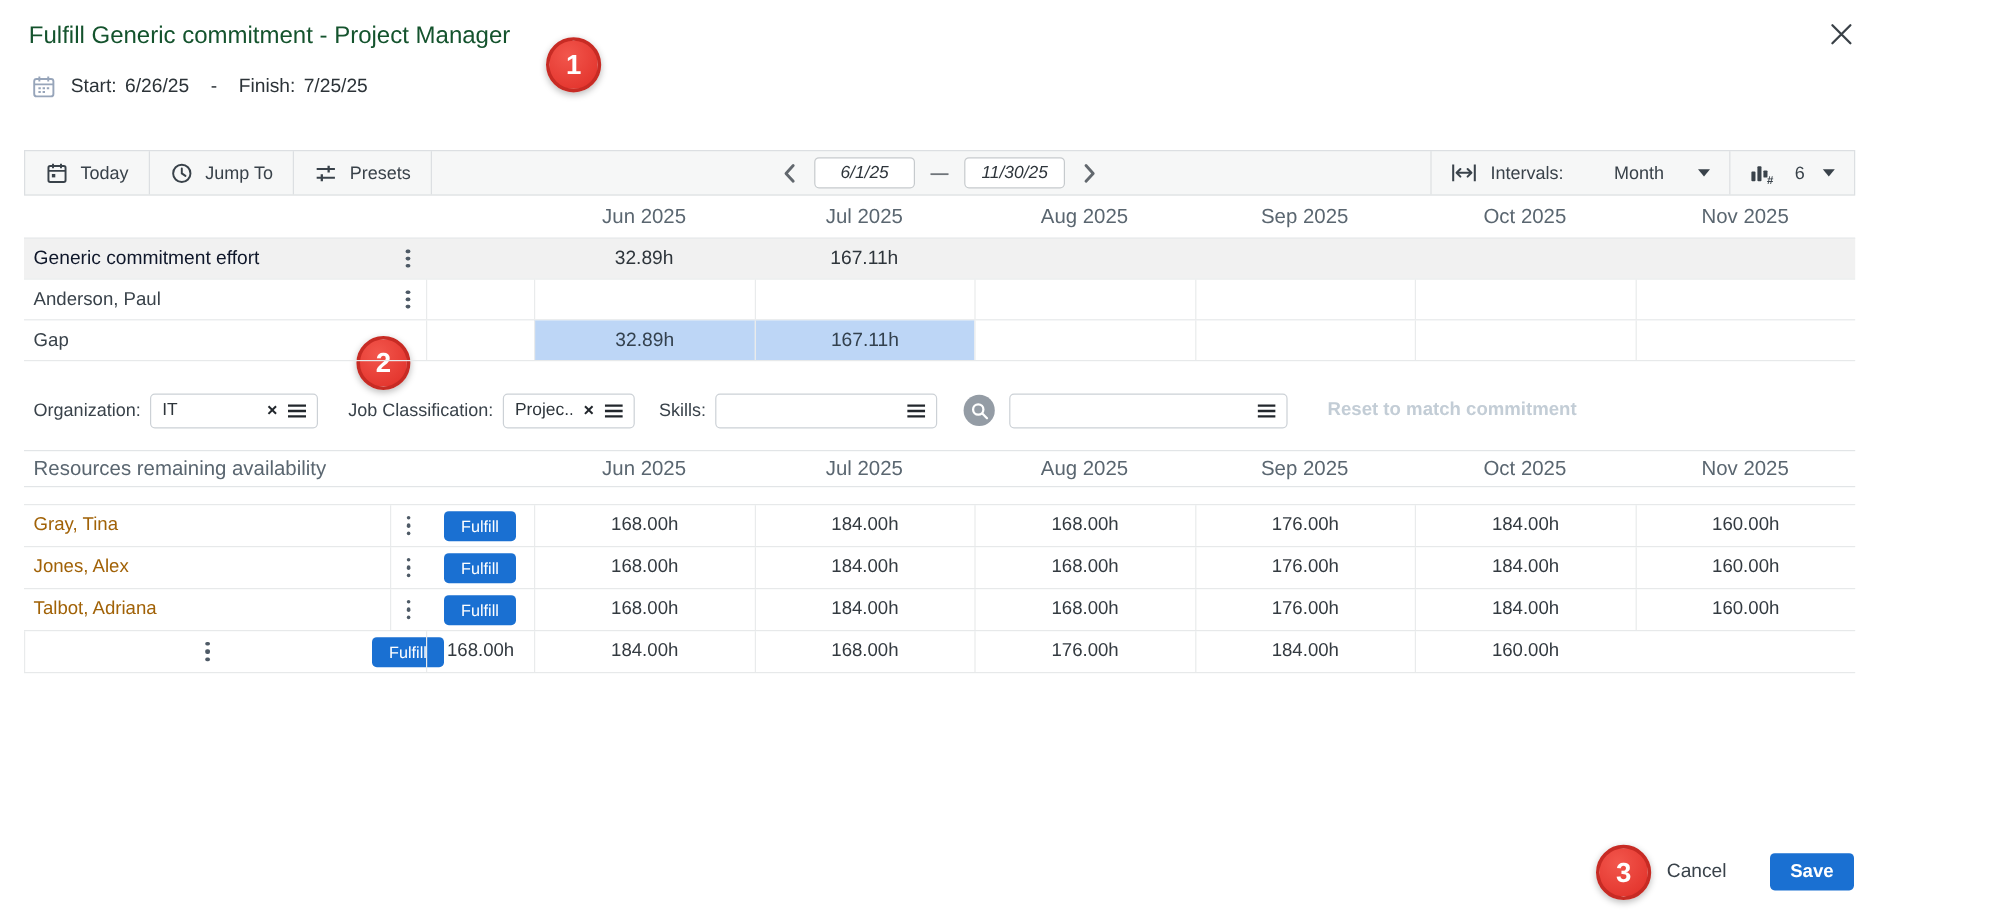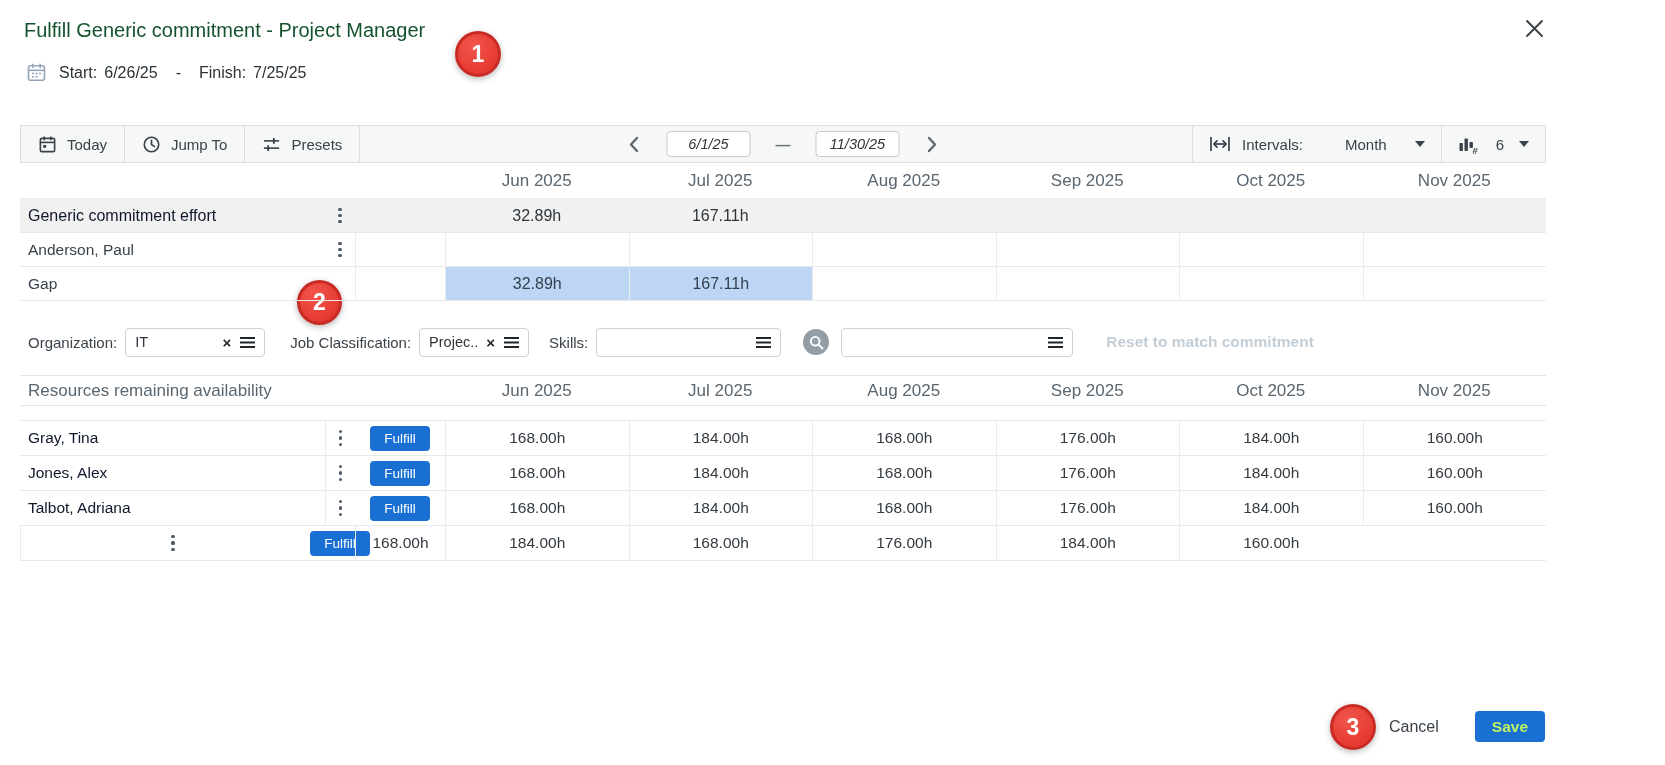--- a/index.html
+++ b/index.html
@@ -28,21 +28,21 @@
   #badge2 { left:297px; top:280px; width:45px; height:45px; }
   #badge3 { left:1330px; top:704px; }
 
   
   .panel { position:absolute; left:20px; top:125px; width:1526px; }
   .toolbar { height:38px; background:#f6f7f7; border:1px solid #dcdfe2;
     display:flex; align-items:center; position:relative; font-size:15px; color:#39424a; }
   .tb-btn { display:flex; align-items:center; gap:10px; padding:0 17px; height:100%;
     border-right:1px solid #dcdfe2; cursor:pointer; }
   .tb-center { position:absolute; left:50%; top:0; transform:translateX(-50%);
-    height:100%; display:flex; align-items:center; gap:25px; }
+    height:100%; display:flex; align-items:center; gap:13px; }
   .nav-chev { background:none; border:none; padding:2px; display:flex; cursor:pointer; }
   .date-box { width:84px; height:26px; border:1px solid #c6cacd; border-radius:4px;
     background:#fff; font-style:italic; font-size:14.5px; color:#2e353b; text-align:center;
     font-family:"Liberation Sans", sans-serif; padding:0; }
   .tb-dash { color:#6f757a; font-weight:700; }
   .tb-right { margin-left:auto; display:flex; align-items:center; height:100%; }
   .tb-sep { width:1px; height:100%; background:#dcdfe2; }
   .tb-group { display:flex; align-items:center; height:100%; padding:0 16px; cursor:pointer; }
   .iv-label { margin-left:11px; }
   .iv-value { margin-left:42px; }
@@ -87,33 +87,33 @@
   .w140{width:140px;} .w110{width:110px;} .w185{width:185px;} .w232{width:232px;}
 
   
   .avail { position:absolute; left:20px; top:375px; width:1526px; }
   .ahdr { height:31px; border-top:1px solid #e2e5e7; border-bottom:1px solid #e2e5e7;
     font-size:17px; color:#5a6670; }
   .atitle { grid-column:1 / span 3; padding-left:8px; white-space:nowrap; }
   .arows { margin-top:14px; border-top:1px solid #e7e9ea; }
   .arow { height:35px; font-size:15.5px; border-bottom:1px solid #e7e9ea; }
   .arow > div { display:flex; align-items:center; }
-  .arow .c-name { color:#0f172a; }
+  .arow .c-name { color:#a16207; }
   .arow .c-kebab, .arow .c-val { border-left:1px solid #e9ebec; }
   .arow .c-val { color:#333a40; }
   .c-fulfill { justify-content:center; }
   .fulfill-btn { background:#1a70d2; color:#fff; border:none; border-radius:4px;
     height:25px; padding:0 14px; font-size:13.5px; cursor:pointer;
     font-family:"Liberation Sans", sans-serif; }
 
   
   .footer { position:absolute; right:120px; bottom:23px; display:flex; align-items:center; gap:36px; }
   .cancel-btn { font-size:16px; color:#39424a; background:none; border:none; cursor:pointer;
     font-family:"Liberation Sans", sans-serif; padding:0; }
-  .save-btn { background:#1a70d2; color:#bef264; border:none; border-radius:4px; height:31px;
+  .save-btn { background:#1a70d2; color:#ffffff; border:none; border-radius:4px; height:31px;
     padding:0 17px; font-size:15.5px; font-weight:600; cursor:pointer;
     font-family:"Liberation Sans", sans-serif; }
 </style>
 </head>
 <body>
 
 <div class="dlg-title">Fulfill Generic commitment - Project Manager</div>
 <button class="close-btn">
   <span style="display:flex;">
     <svg width="19" height="19" viewBox="0 0 19 19">

